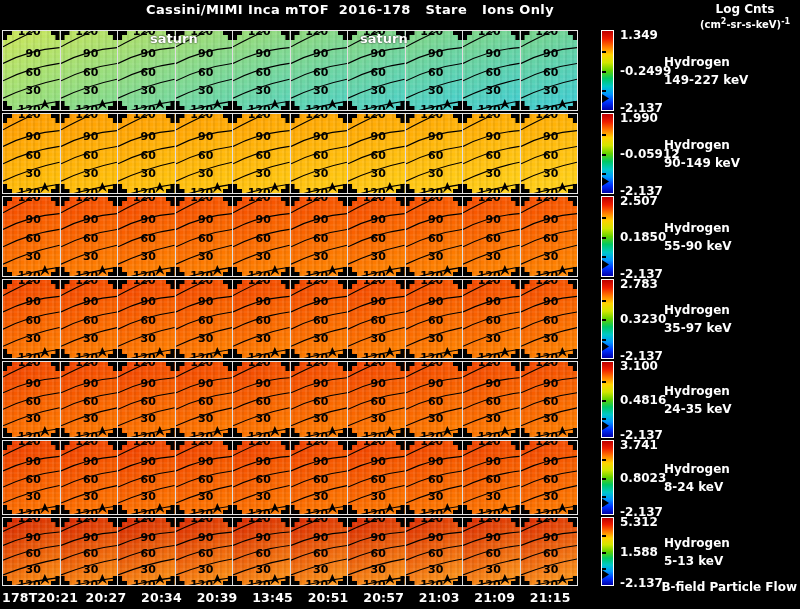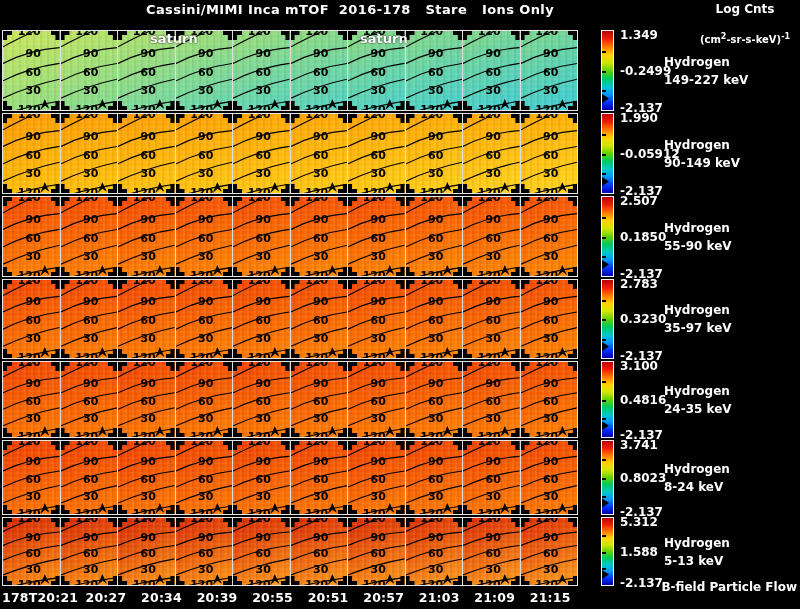--- a/index.html
+++ b/index.html
@@ -4,21 +4,21 @@
 <style>
   html,body{margin:0;padding:0;background:#000;}
   body{width:800px;height:609px;overflow:hidden;font-family:"DejaVu Sans",sans-serif;}
   #app{position:relative;width:800px;height:545px;background:#000;color:#fff;}
 
   .hdr{position:absolute;white-space:pre;font-weight:bold;font-size:13px;letter-spacing:.4px;}
   #title{left:146px;top:2px;}
   #subtitle{left:128px;top:16px;}
   #legend{position:absolute;left:692px;top:2px;width:106px;text-align:center;font-weight:bold;}
   #legend .lg-t{font-size:12px;}
-  #legend .unit{font-size:10px;margin-top:16px;white-space:nowrap;}
+  #legend .unit{font-size:10px;margin-top:1px;white-space:nowrap;}
   #legend sup{font-size:8px;}
 
   .saturn{position:absolute;top:31px;font-weight:bold;font-size:13px;z-index:6;color:#fff;text-shadow:0 0 2px #000;}
   #saturn1{left:150px;}
   #saturn2{left:360px;}
 
   .row{position:absolute;left:0;width:800px;}
   .panels{position:absolute;left:2px;top:0;width:576px;height:100%;box-sizing:border-box;
           display:grid;grid-template-columns:repeat(10,1fr);gap:1px;background:#dedede;
           border:1px solid #e6e6e6;}
@@ -1528,20 +1528,20 @@
     </div>
   <div class="bfield">B-field Particle Flow</div>
       </div>
     </div>
 
   <div id="xaxis">
       <span class="xtick">178T20:21</span>
       <span class="xtick">20:27</span>
       <span class="xtick">20:34</span>
       <span class="xtick">20:39</span>
-      <span class="xtick">20:55</span>
+      <span class="xtick">13:45</span>
       <span class="xtick">20:51</span>
       <span class="xtick">20:57</span>
       <span class="xtick">21:03</span>
       <span class="xtick">21:09</span>
       <span class="xtick">21:15</span>
     </div>
 </div>
 
 </body></html>

